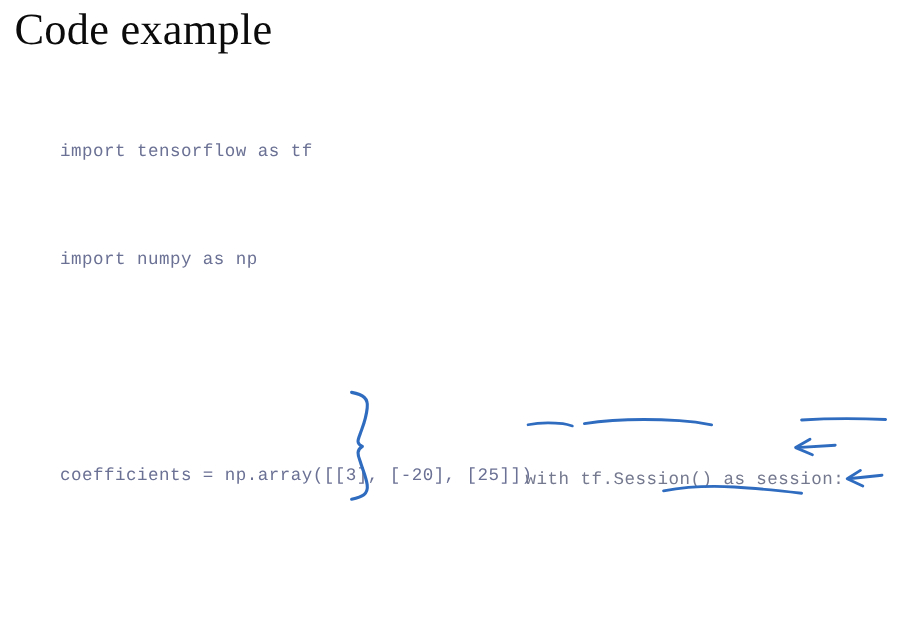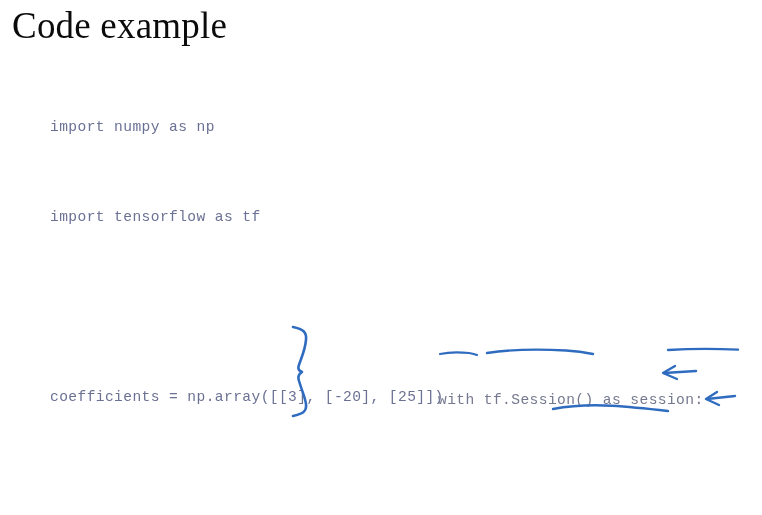--- a/index.html
+++ b/index.html
@@ -85,22 +85,22 @@
   }
 </style>
 </head>
 <body>
 
 <div id="slide">
 
   <div id="slide-title">Code example</div>
 
   <div id="code-main" class="code-block">
+    <span class="code-line">import tensorflow as tf</span>
     <span class="code-line">import numpy as np</span>
-    <span class="code-line">import tensorflow as tf</span>
     <span class="code-line blank"></span>
     <span class="code-line">coefficients = np.array([[3], [-20], [25]])</span>
     <span class="code-line blank"></span>
     
     
     
     
     
     
     

